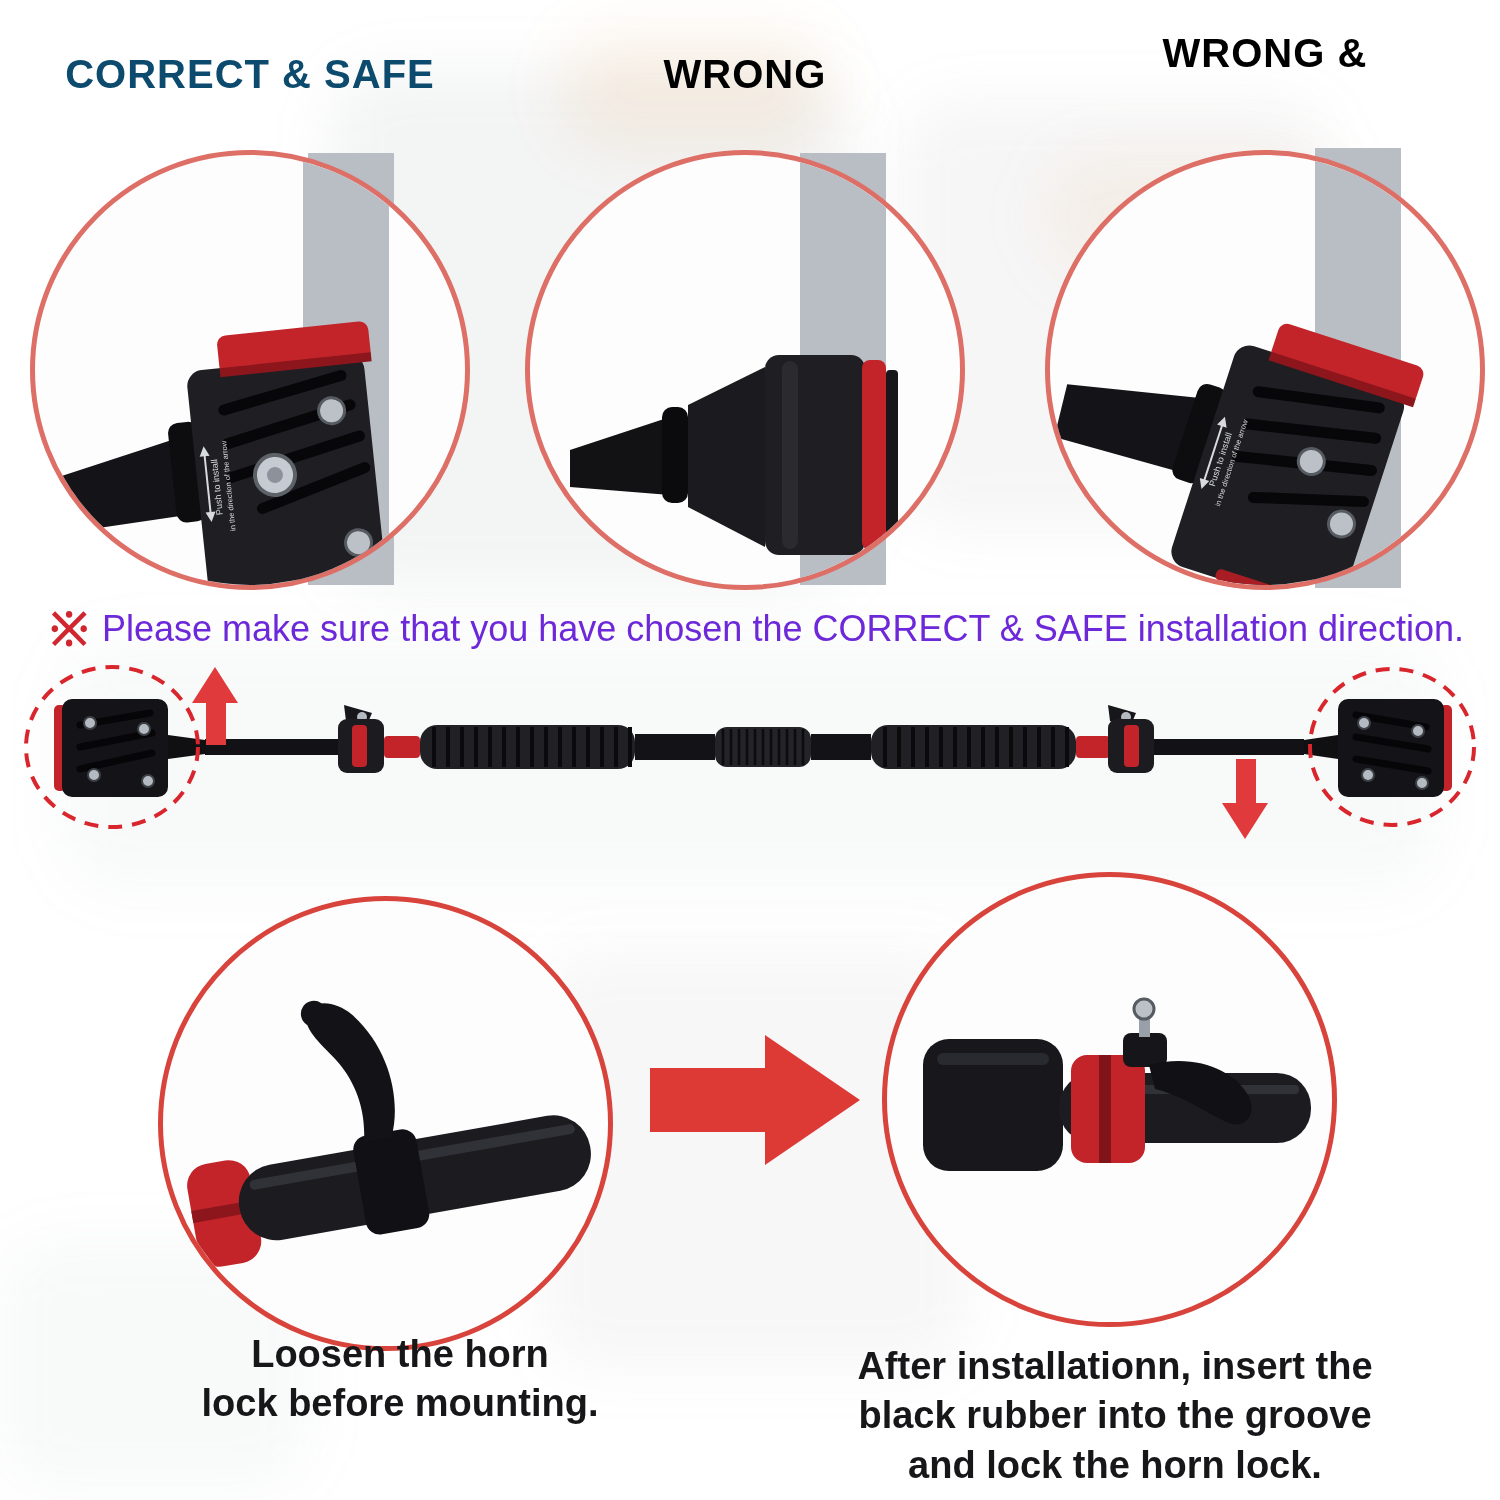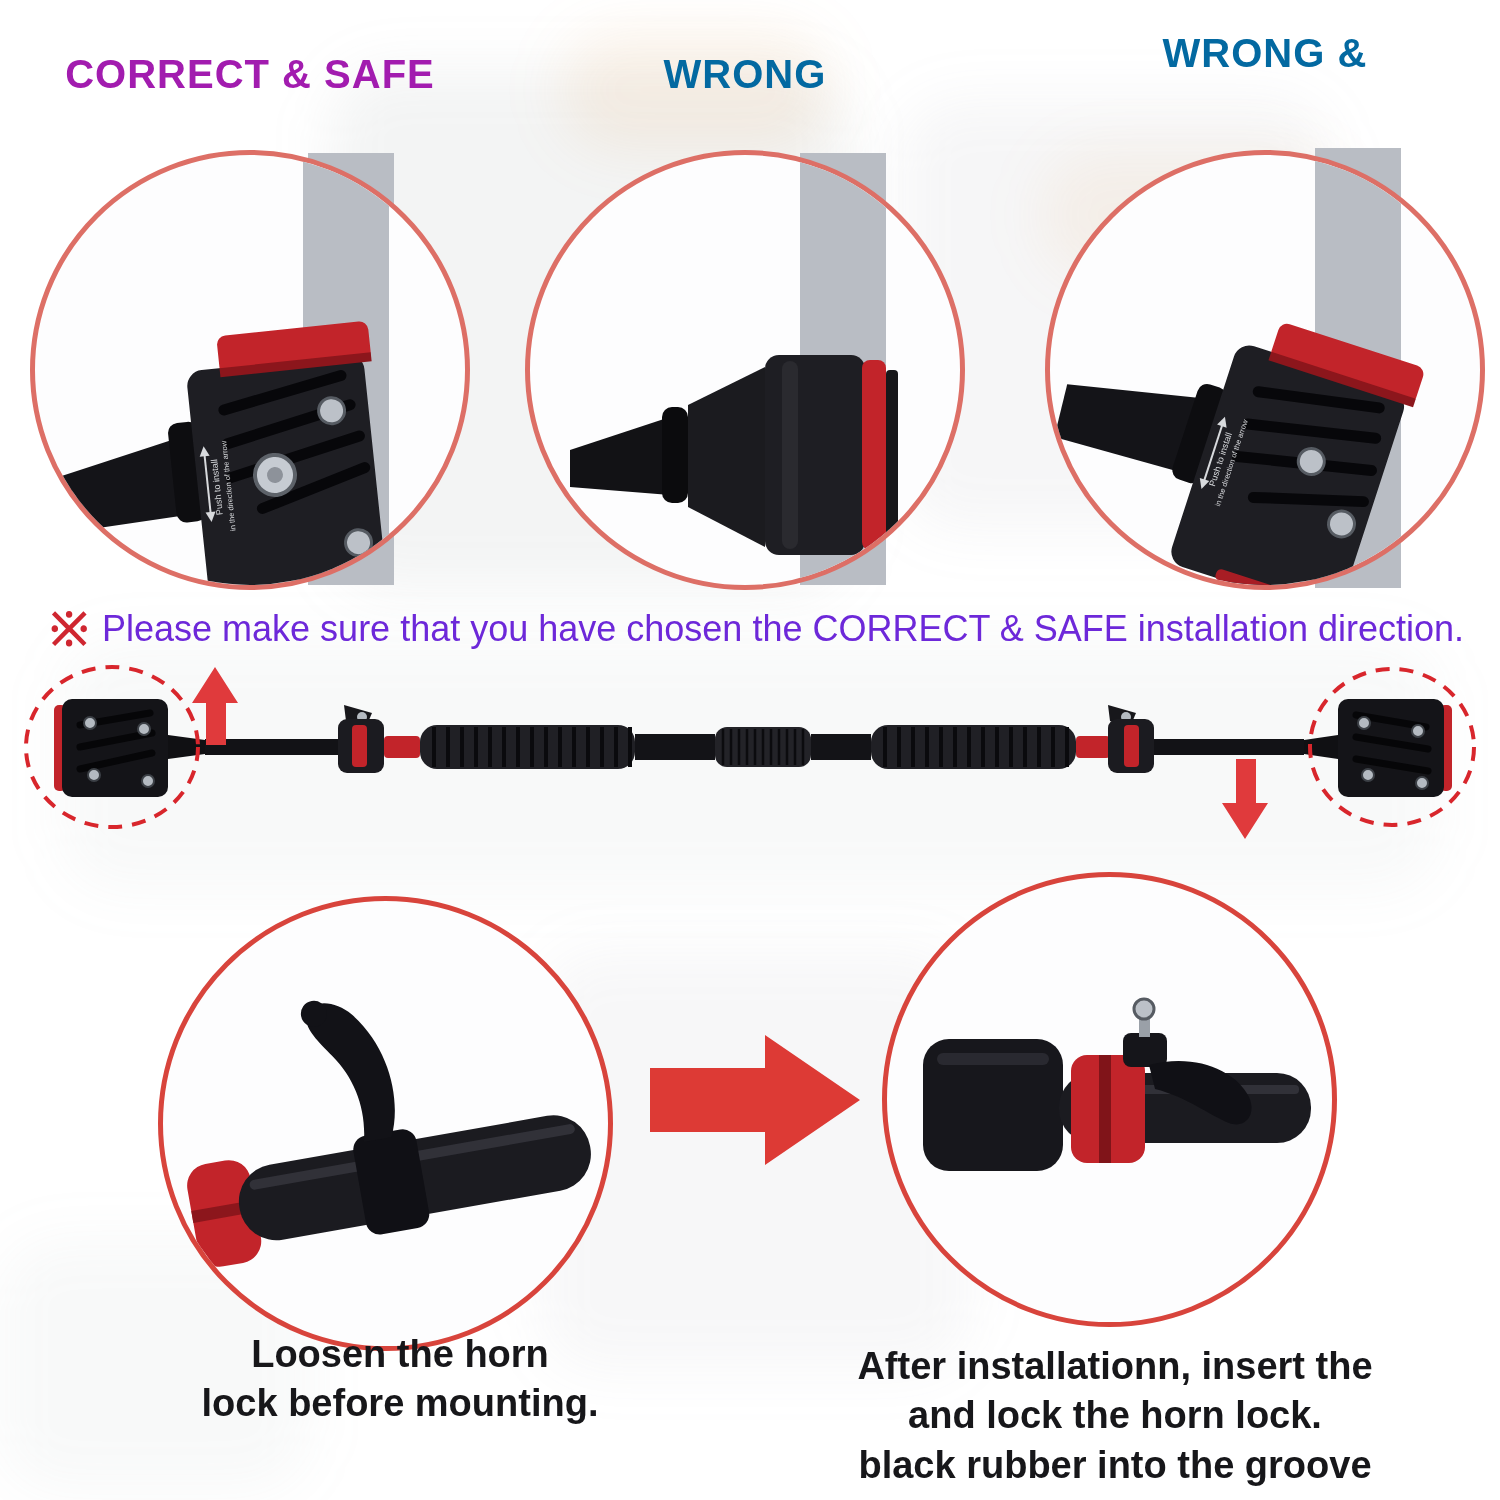--- a/index.html
+++ b/index.html
@@ -8,22 +8,22 @@
     overflow:hidden; font-family:"Liberation Sans", sans-serif;
   }
   .blob { position:absolute; filter:blur(28px); border-radius:60px; }
   .strip { position:absolute; background:#b9bdc4; }
   .circle { position:absolute; border-radius:50%; overflow:hidden; background:#fdfdfe; }
   .circle.top    { width:430px; height:430px; border:5px solid #dd6f66; }
   .circle.bottom { width:445px; height:445px; border:5px solid #d8443c; }
   .inner-strip { position:absolute; top:0; bottom:0; background:#b9bdc4; }
   .circle svg, .fill-svg { position:absolute; left:0; top:0; }
   .hdr { position:absolute; font-weight:bold; font-size:40px; letter-spacing:1px; text-align:center; }
-  .hdr.green { color:#a21caf; }
-  .hdr.red   { color:#0369a1; }
+  .hdr.green { color:#0c4a6e; }
+  .hdr.red   { color:#000000; }
   .hdr .line { line-height:50px; }
   .note-symbol { position:absolute; left:50px; top:596px; font-size:46px; font-weight:bold; color:#cf2630; }
   .note-text { position:absolute; left:102px; top:608px; font-size:36px; color:#6d28d9; white-space:nowrap; }
   .caption { position:absolute; font-size:38px; font-weight:bold; color:#17171a; text-align:center; line-height:1.3; }
   .bar-svg { position:absolute; left:0; top:655px; }
   .mid-arrow-svg { position:absolute; left:650px; top:1035px; }
 </style>
 </head>
 <body>
 
@@ -207,17 +207,17 @@
       </g>
     </svg>
   </div>
 
   <div class="caption" style="left:110px;top:1330px;width:580px;">
     <div>Loosen the horn</div>
     <div>lock before mounting.</div>
   </div>
   <div class="caption" style="left:775px;top:1342px;width:680px;text-align:center;">
     <div>After installationn, insert the</div>
+    <div>black rubber into the groove</div>
     <div>and lock the horn lock.</div>
-    <div>black rubber into the groove</div>
   </div>
 
 </div>
 
 </body></html>

